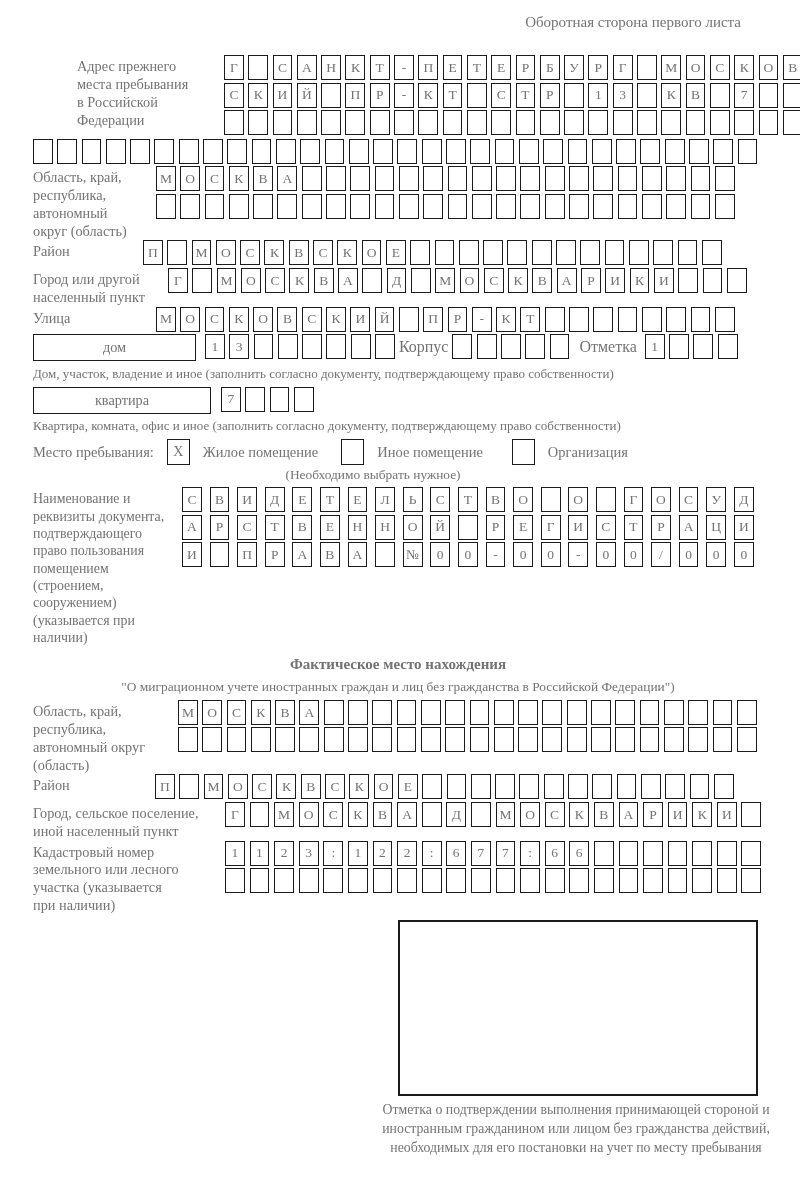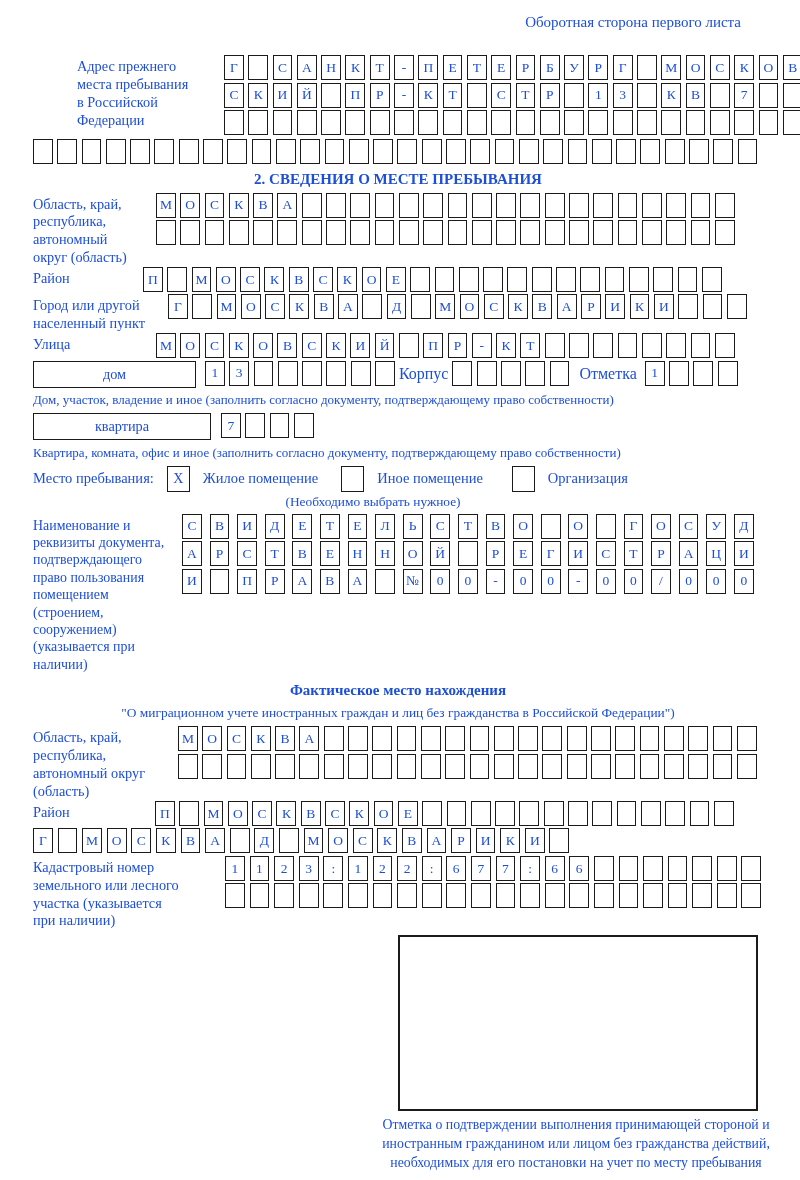--- a/index.html
+++ b/index.html
@@ -1,18 +1,18 @@
 <!DOCTYPE html>
 <html><head>
 <meta charset="utf-8">
 <style>
   html,body{margin:0;padding:0;background:#fff;}
   .page{
     width:800px;height:1180px;box-sizing:border-box;overflow:hidden;
-    background:#fff;color:#1d4ed8;position:relative;
+    background:#fff;color:#737373;position:relative;
     padding:14px 37px 0 33px;
     font-family:"Liberation Serif","DejaVu Serif",serif;
   }
   .side-note{font-size:15px;text-align:right;margin-right:22px;margin-bottom:24px;}
   .frow{display:flex;align-items:flex-start;}
   .flabel{font-size:14.3px;line-height:1.25;padding-top:3px;box-sizing:border-box;}
   .lw147{flex:0 0 147px;width:147px;margin-left:44px;}
   .lw147 .inner{width:118px;}
   .lw123{flex:0 0 123px;width:123px;}
   .lw123 .inner{width:98px;}
@@ -173,21 +173,20 @@
       <span class="cell"></span>
       <span class="cell"></span>
       <span class="cell"></span>
       <span class="cell"></span>
       <span class="cell"></span>
       <span class="cell"></span>
       <span class="cell"></span>
       <span class="cell"></span>
     </div>
 
-  <div class="sec-title">2. СВЕДЕНИЯ О МЕСТЕ ПРЕБЫВАНИЯ</div>
 
   <div class="frow">
     <div class="flabel lw123">
       <div class="inner">Область, край, республика, автономный округ (область)</div>
     </div>
     <div class="gridcol">
       <div class="cells">
           <span class="cell">М</span>
           <span class="cell">О</span>
           <span class="cell">С</span>
@@ -550,20 +549,23 @@
         <span class="cell"></span>
         <span class="cell"></span>
         <span class="cell"></span>
         <span class="cell"></span>
         <span class="cell"></span>
         <span class="cell"></span>
       </div>
   </div>
 
   <div class="frow">
+    <div class="flabel lw192">
+      <div class="inner">Город, сельское поселение, иной населенный пункт</div>
+    </div>
     <div class="cells g22">
         <span class="cell">Г</span>
         <span class="cell"></span>
         <span class="cell">М</span>
         <span class="cell">О</span>
         <span class="cell">С</span>
         <span class="cell">К</span>
         <span class="cell">В</span>
         <span class="cell">А</span>
         <span class="cell"></span>

